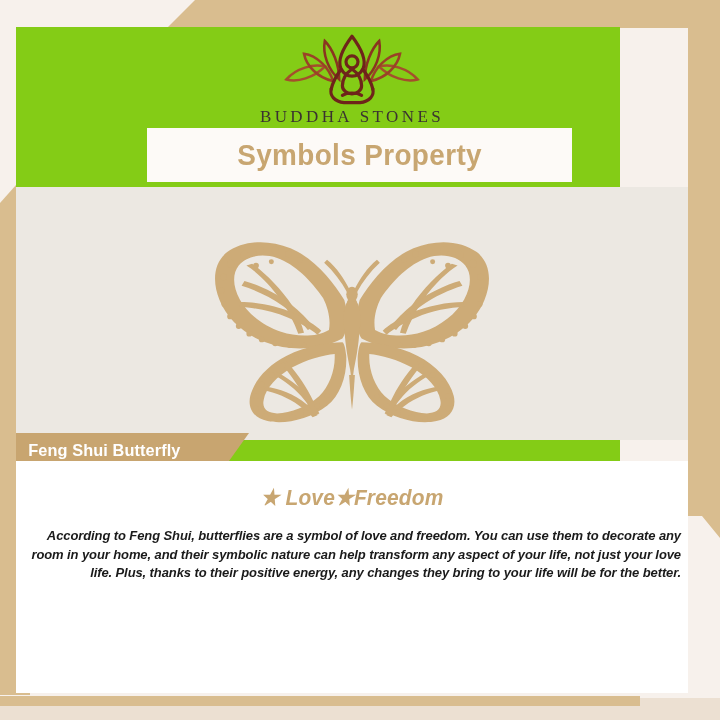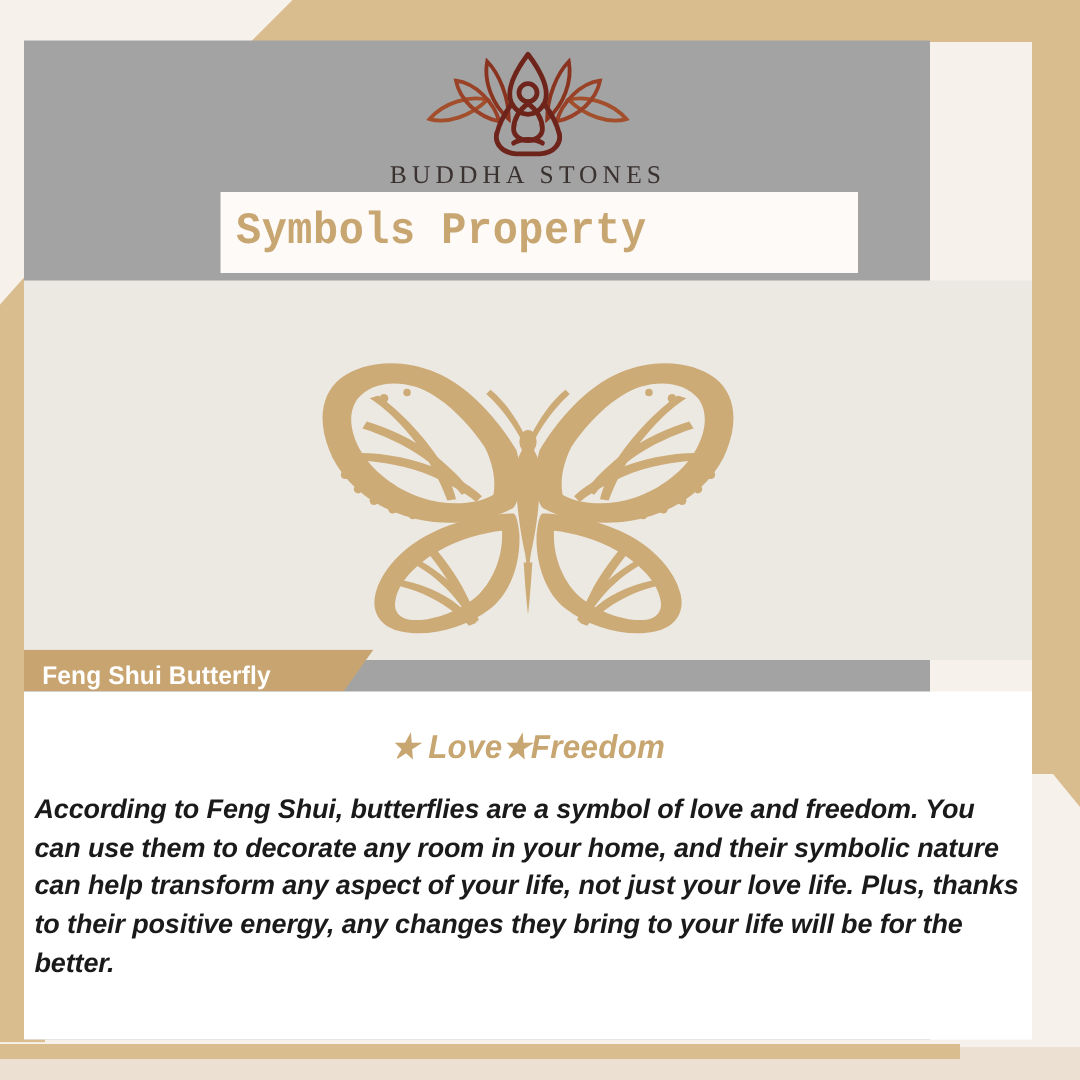--- a/index.html
+++ b/index.html
@@ -45,21 +45,21 @@
     position:absolute;
     left:0; bottom:14px; width:640px; height:10px;
     background:#d9bd8f;
   }
 
   
   .stage {
     position:absolute;
     left:16px; top:27px;
     width:604px; height:666px;
-    background:#a3a3a3;
+    background:#84cc16;
   }
 
   
   .logo-block {
     position:absolute;
     left:0; top:0; width:672px; height:110px;
     display:flex; flex-direction:column;
     align-items:center; justify-content:flex-start;
     padding-top:6px;
   }
@@ -72,21 +72,21 @@
     color:#3a3230;
     white-space:nowrap;
   }
 
   
   .title-banner {
     position:absolute;
     left:131px; top:101px;
     width:425px; height:54px;
     background:#fdfaf7;
-    display:flex; align-items:center; font-family:Liberation Mono, monospace;
+    display:flex; align-items:center; justify-content:center;
   }
   .title-banner .title-text {
     font-size:30px;
     font-weight:bold;
     color:#c8a671;
     letter-spacing:0.4px;
     transform:scaleX(0.93);
     white-space:nowrap;
   }
 
@@ -138,25 +138,25 @@
     font-size:22px;
     font-weight:bold;
     color:#c8a671;
     letter-spacing:0.2px;
     transform:scaleX(0.95);
     white-space:nowrap;
   }
   .body-copy {
     margin-top:16px;
     padding:0 2px;
-    font-size:18px;
+    font-size:13px;
     font-weight:bold;
     line-height:1.43;
     color:#1a1a1a;
-    text-align:left;
+    text-align:right;
     letter-spacing:-0.1px;
   }
 </style>
 </head>
 <body>
 
 <div id="page">
 
   <div class="frame-top"></div>
   <div class="frame-right"></div>

